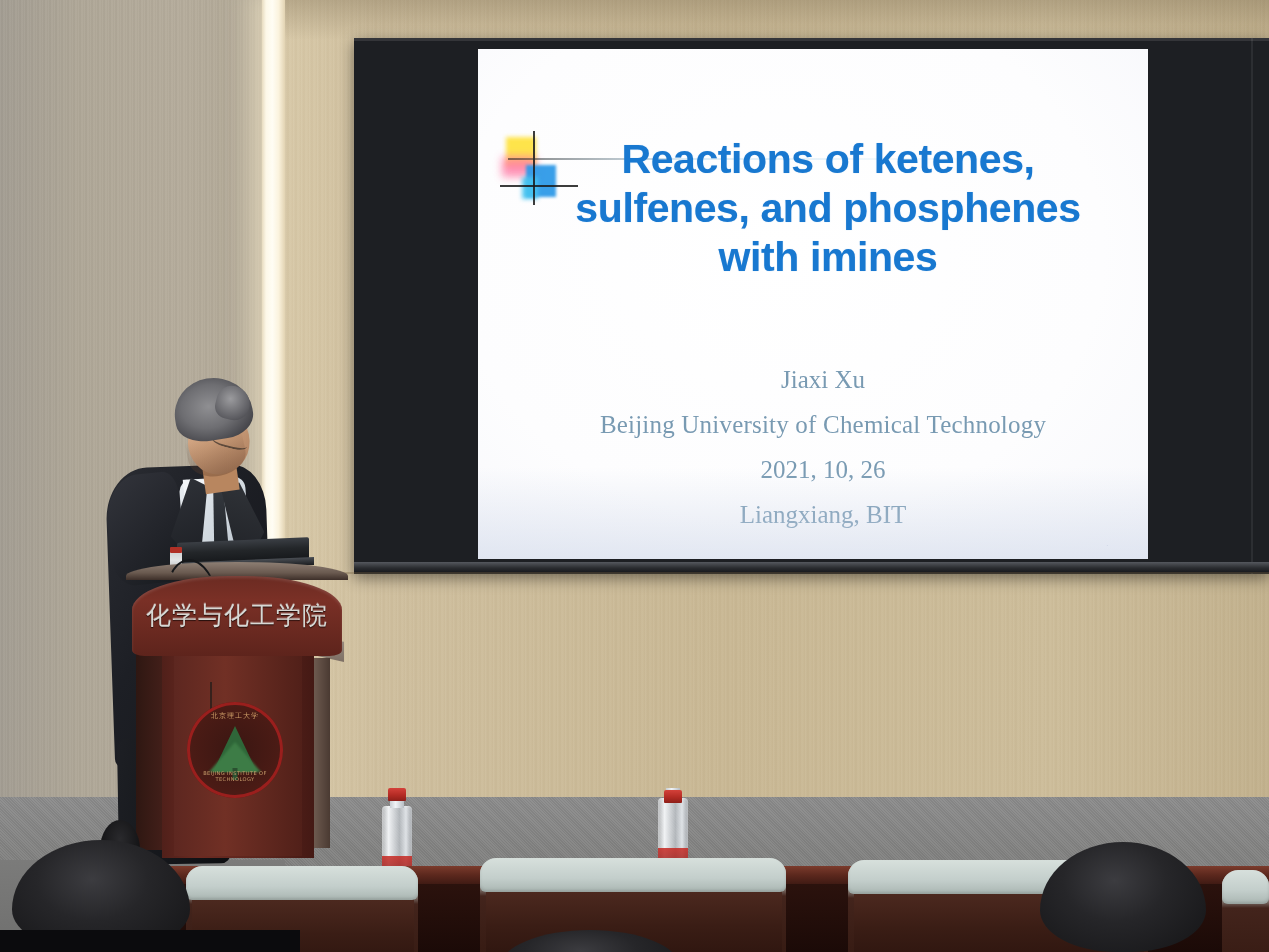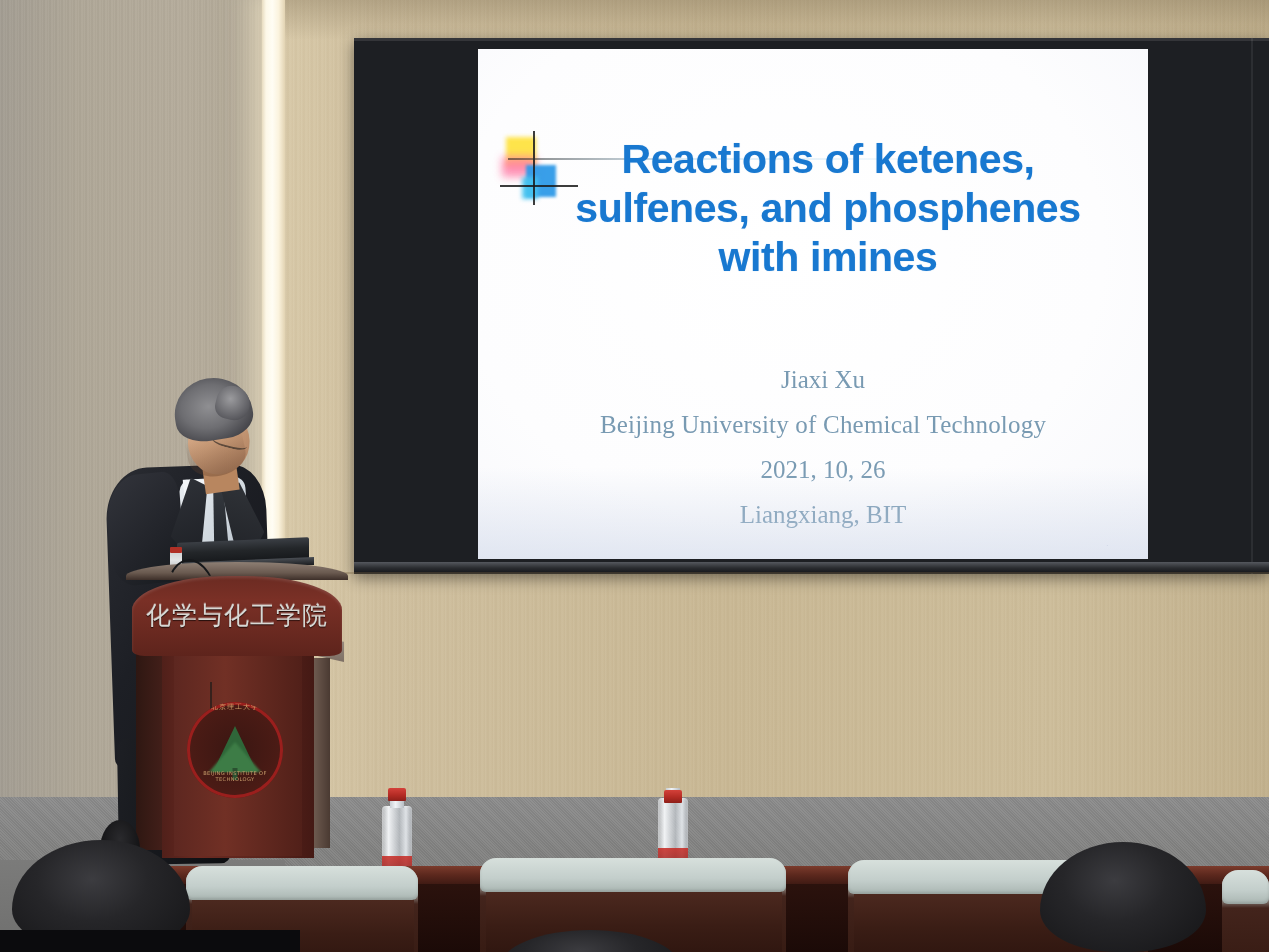--- a/index.html
+++ b/index.html
@@ -201,21 +201,21 @@
     background: radial-gradient(circle at 50% 50%, #3a1612 0%, #4a1b15 62%, #55201a 100%);
     box-shadow: inset 0 0 0 3px rgba(168,32,30,0.85);
     overflow: hidden;
   }
   .podium-emblem .ring-text-top,
   .podium-emblem .ring-text-bot {
     position: absolute; left: 0; width: 96px; text-align: center;
     color: #c69b6a; font-size: 5px; letter-spacing: .4px;
     font-family: "DejaVu Sans", sans-serif;
   }
-  .podium-emblem .ring-text-top { top: 0; font-size: 7px; color: #cf9f68; letter-spacing: 1px; }
+  .podium-emblem .ring-text-top { top: 9px; font-size: 7px; color: #cf9f68; letter-spacing: 1px; }
   .podium-emblem .ring-text-bot { bottom: 16px; transform: scaleX(1.02); }
   .podium-emblem .tree {
     position: absolute; left: 50%; top: 24px; transform: translateX(-50%);
     width: 0; height: 0;
     border-left: 22px solid transparent;
     border-right: 22px solid transparent;
     border-bottom: 46px solid #2f6b3b;
     filter: blur(0.6px);
     opacity: .95;
   }

